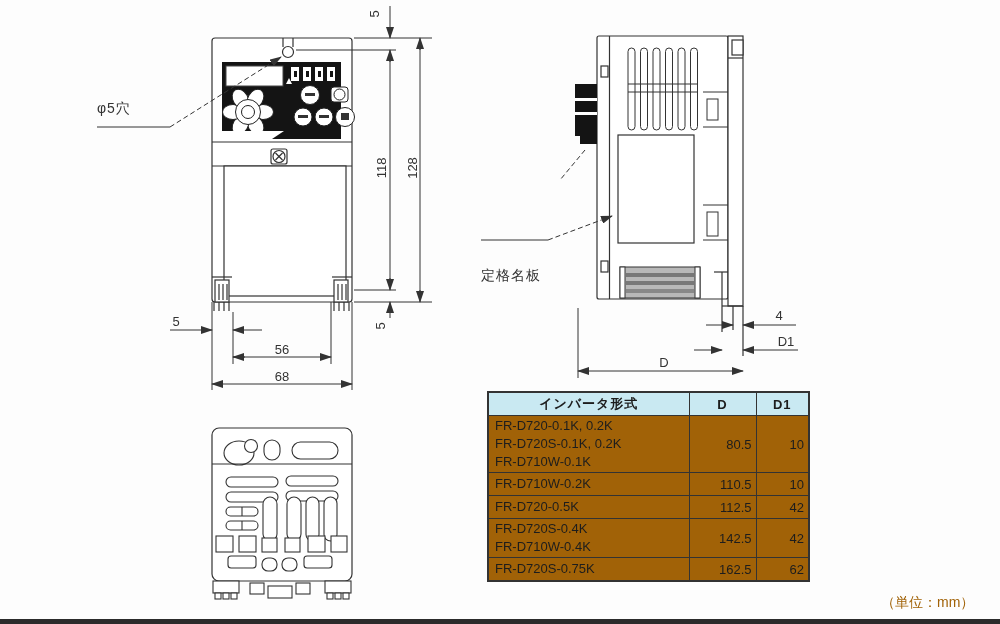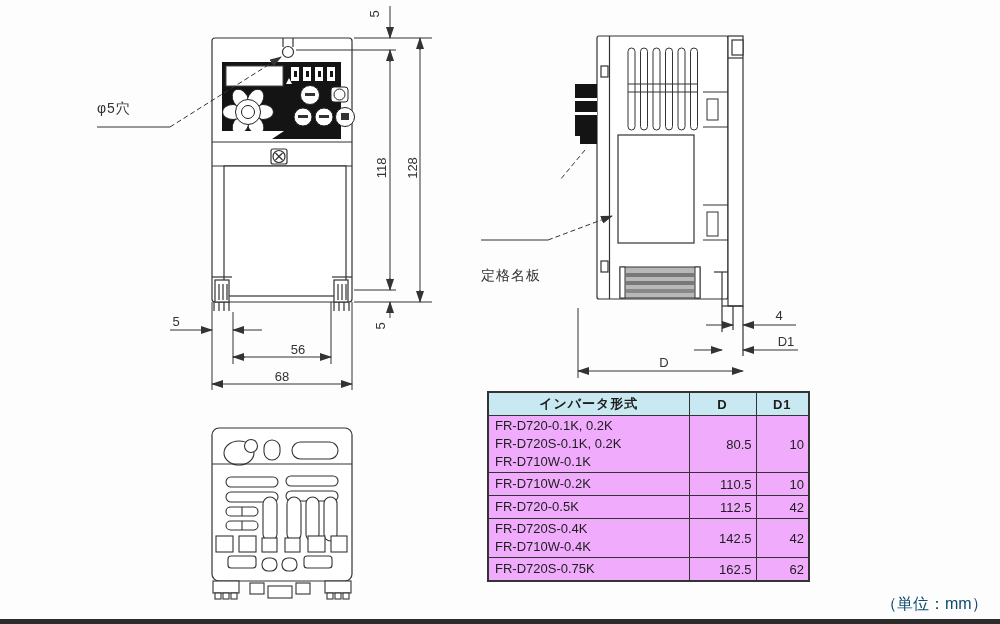--- a/index.html
+++ b/index.html
@@ -9,28 +9,28 @@
   }
   svg{position:absolute;left:0;top:0;}
   .lbl{
     position:absolute;font-size:13px;color:#333;white-space:nowrap;line-height:1;
   }
   .jp{font-size:14px;letter-spacing:1px;}
   .center{transform:translate(-50%,-50%);}
   .vert{transform:translate(-50%,-50%) rotate(-90deg);}
   .dim-table{
     position:absolute;left:487px;top:391px;border-collapse:collapse;
-    font-size:13px;color:#1d1d1d;border:2px solid #333;background:#f0abfc;
+    font-size:13px;color:#1d1d1d;border:2px solid #333;background:#a16207;
   }
   .dim-table th,.dim-table td{border:1.6px solid #333;}
   .dim-table th{height:20px;font-weight:bold;letter-spacing:1px;}
   .dim-table td{height:20px;margin-top:6px;}
   .model{text-align:left;white-space:pre-line;line-height:18px;padding:1px 6px;}
   .num{text-align:right;padding:0 4px;}
-  .unit-note{position:absolute;left:881px;top:594px;font-size:16px;color:#0c4a6e;}
+  .unit-note{position:absolute;left:881px;top:594px;font-size:14px;color:#a16207;}
   .bottom-bar{position:absolute;left:0;bottom:0;width:1000px;height:5px;background:#2b2b2b;}
 </style>
 </head>
 <body>
 
 <div class="stage">
 
 <svg width="1000" height="624" viewBox="0 0 1000 624">
   <defs>
     <marker id="arrE" markerWidth="12" markerHeight="8" refX="11" refY="4" orient="auto" markerUnits="userSpaceOnUse">
@@ -301,21 +301,21 @@
 
 <span class="lbl jp" style="left:97px;top:101px;">φ5穴</span>
 <span class="lbl jp" style="left:481px;top:221px;margin-top:47px;">定格名板</span>
 
 <span class="lbl vert" style="left:374px;top:14px;">5</span>
 <span class="lbl vert" style="left:381px;top:168px;">118</span>
 <span class="lbl vert" style="left:412px;top:168px;">128</span>
 <span class="lbl vert" style="left:380px;top:326px;">5</span>
 
 <span class="lbl center" style="left:176px;top:321px;">5</span>
-<span class="lbl center" style="left:298px;top:349px;">56</span>
+<span class="lbl center" style="left:282px;top:349px;">56</span>
 <span class="lbl center" style="left:282px;top:376px;">68</span>
 
 <span class="lbl center" style="left:779px;top:315px;">4</span>
 <span class="lbl center" style="left:786px;top:341px;">D1</span>
 <span class="lbl center" style="left:664px;top:362px;">D</span>
 
 <table class="dim-table">
   <colgroup>
         <col style="width:201px">
         <col style="width:67px">

